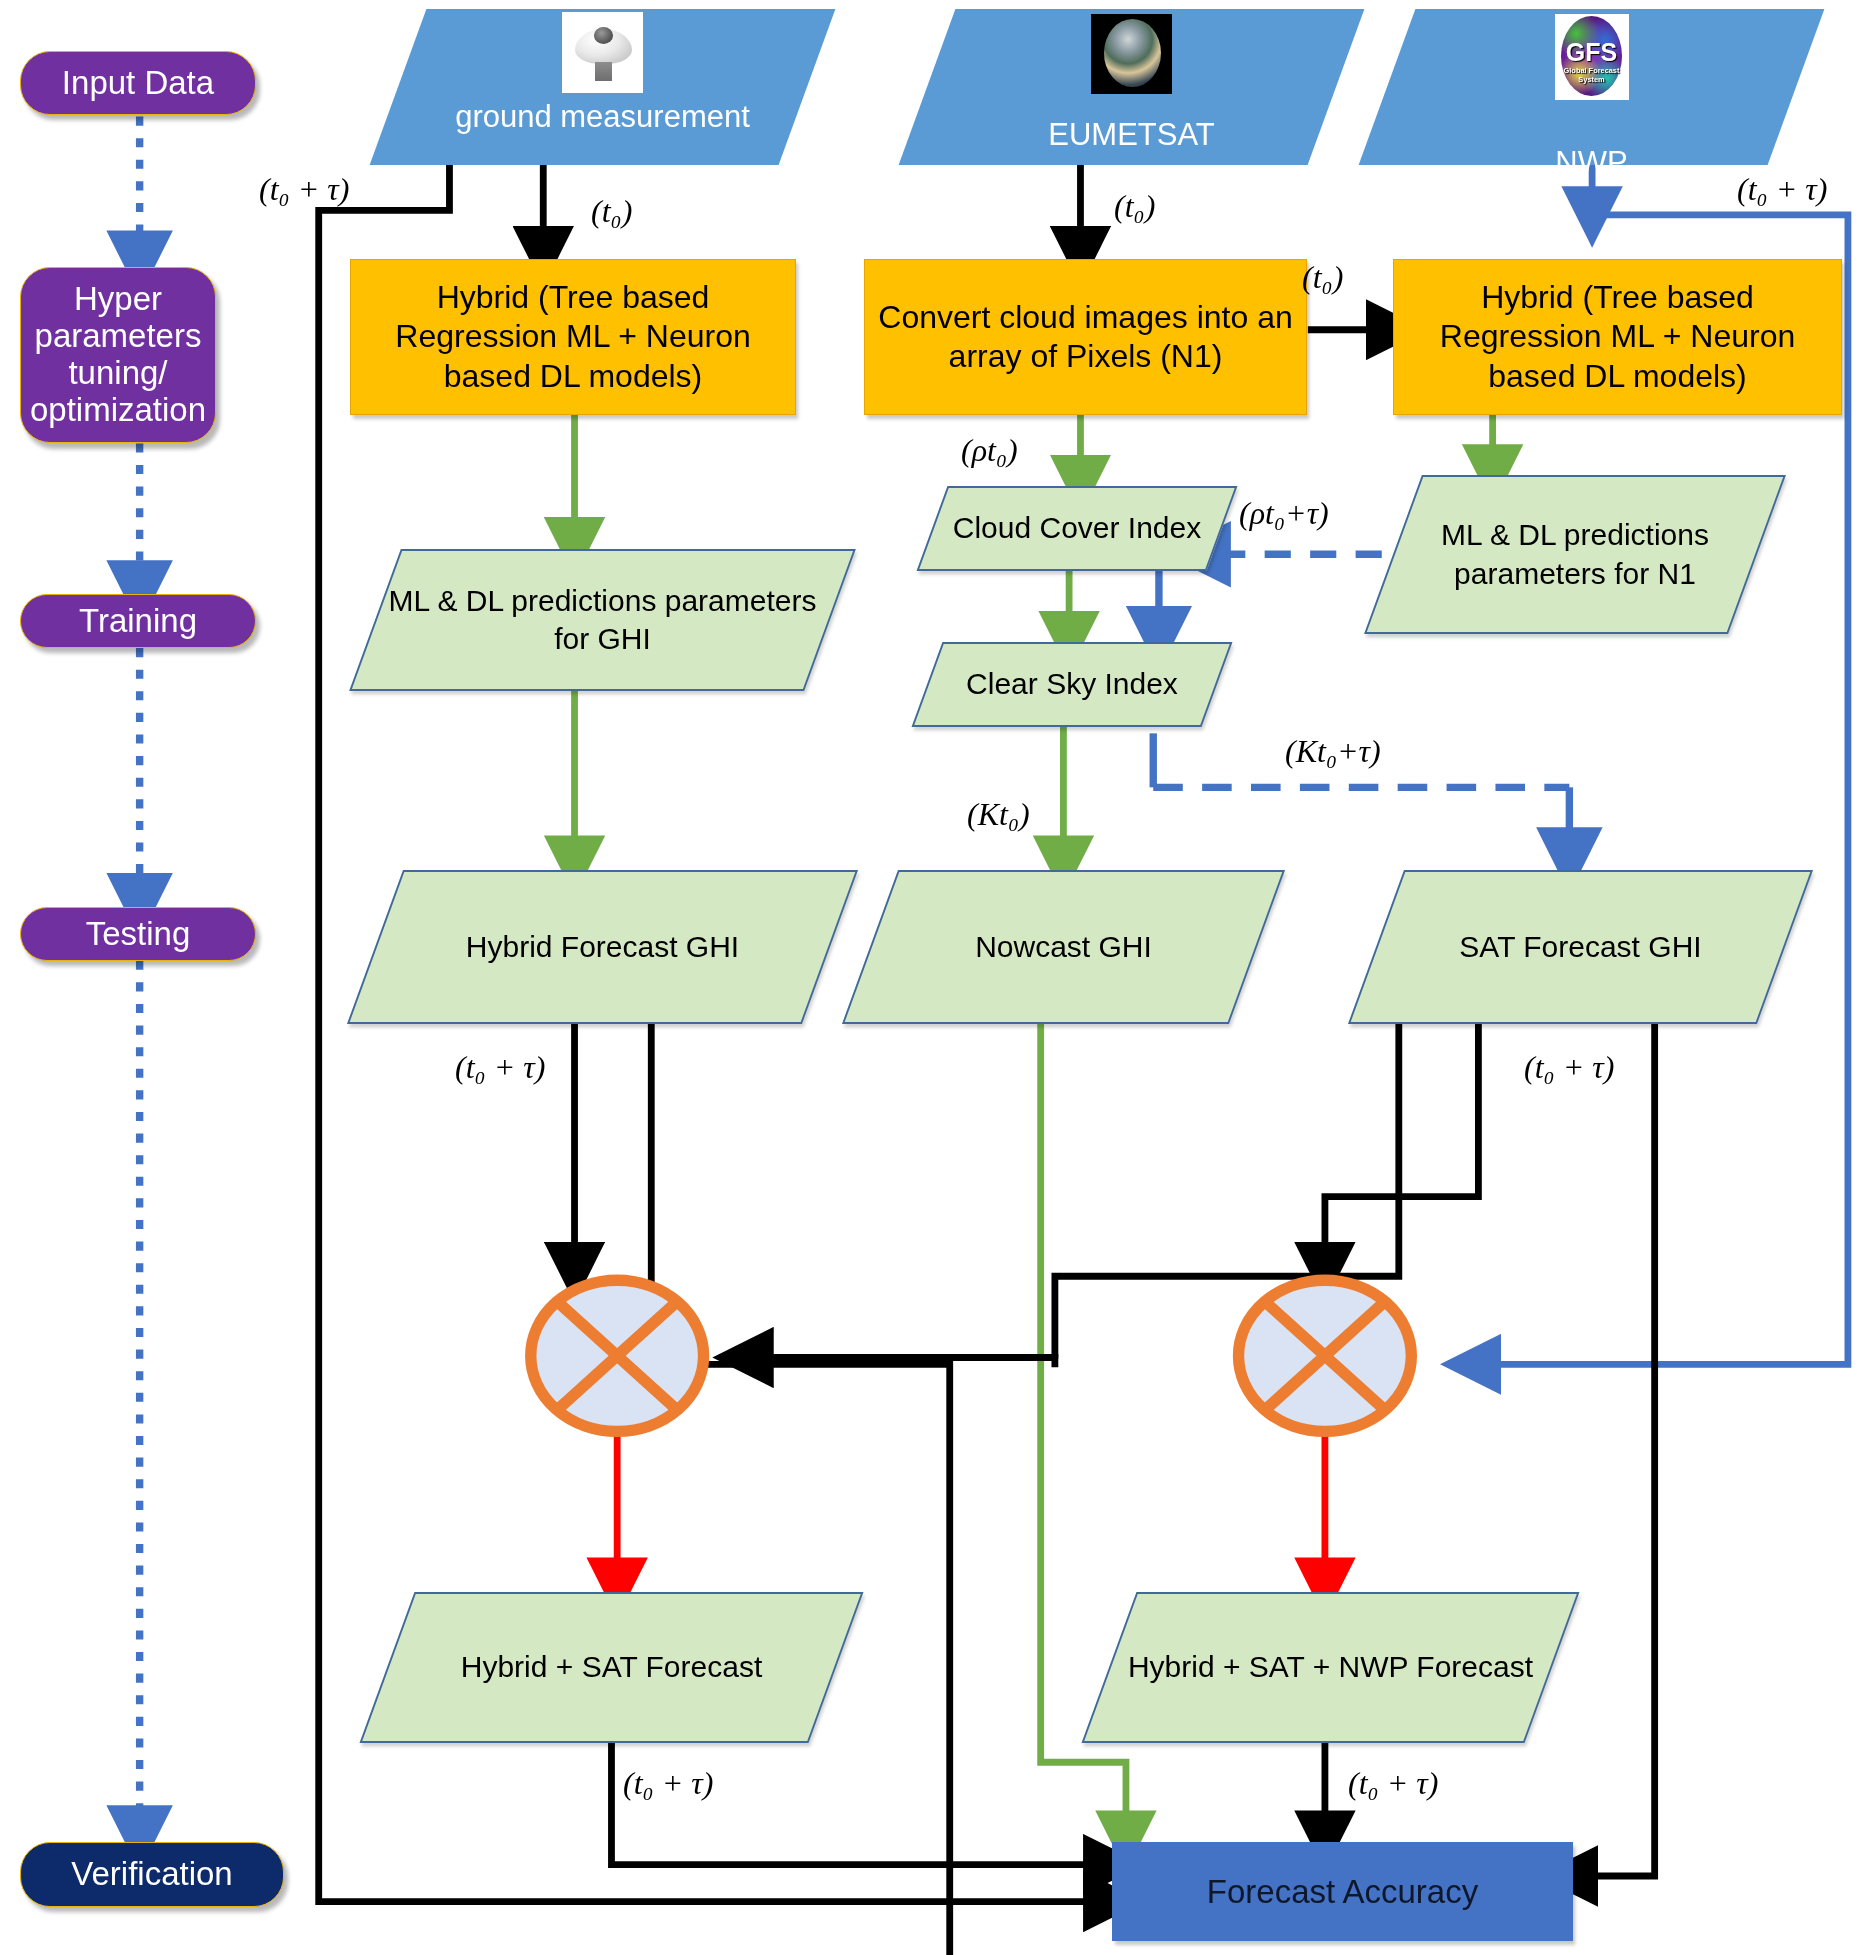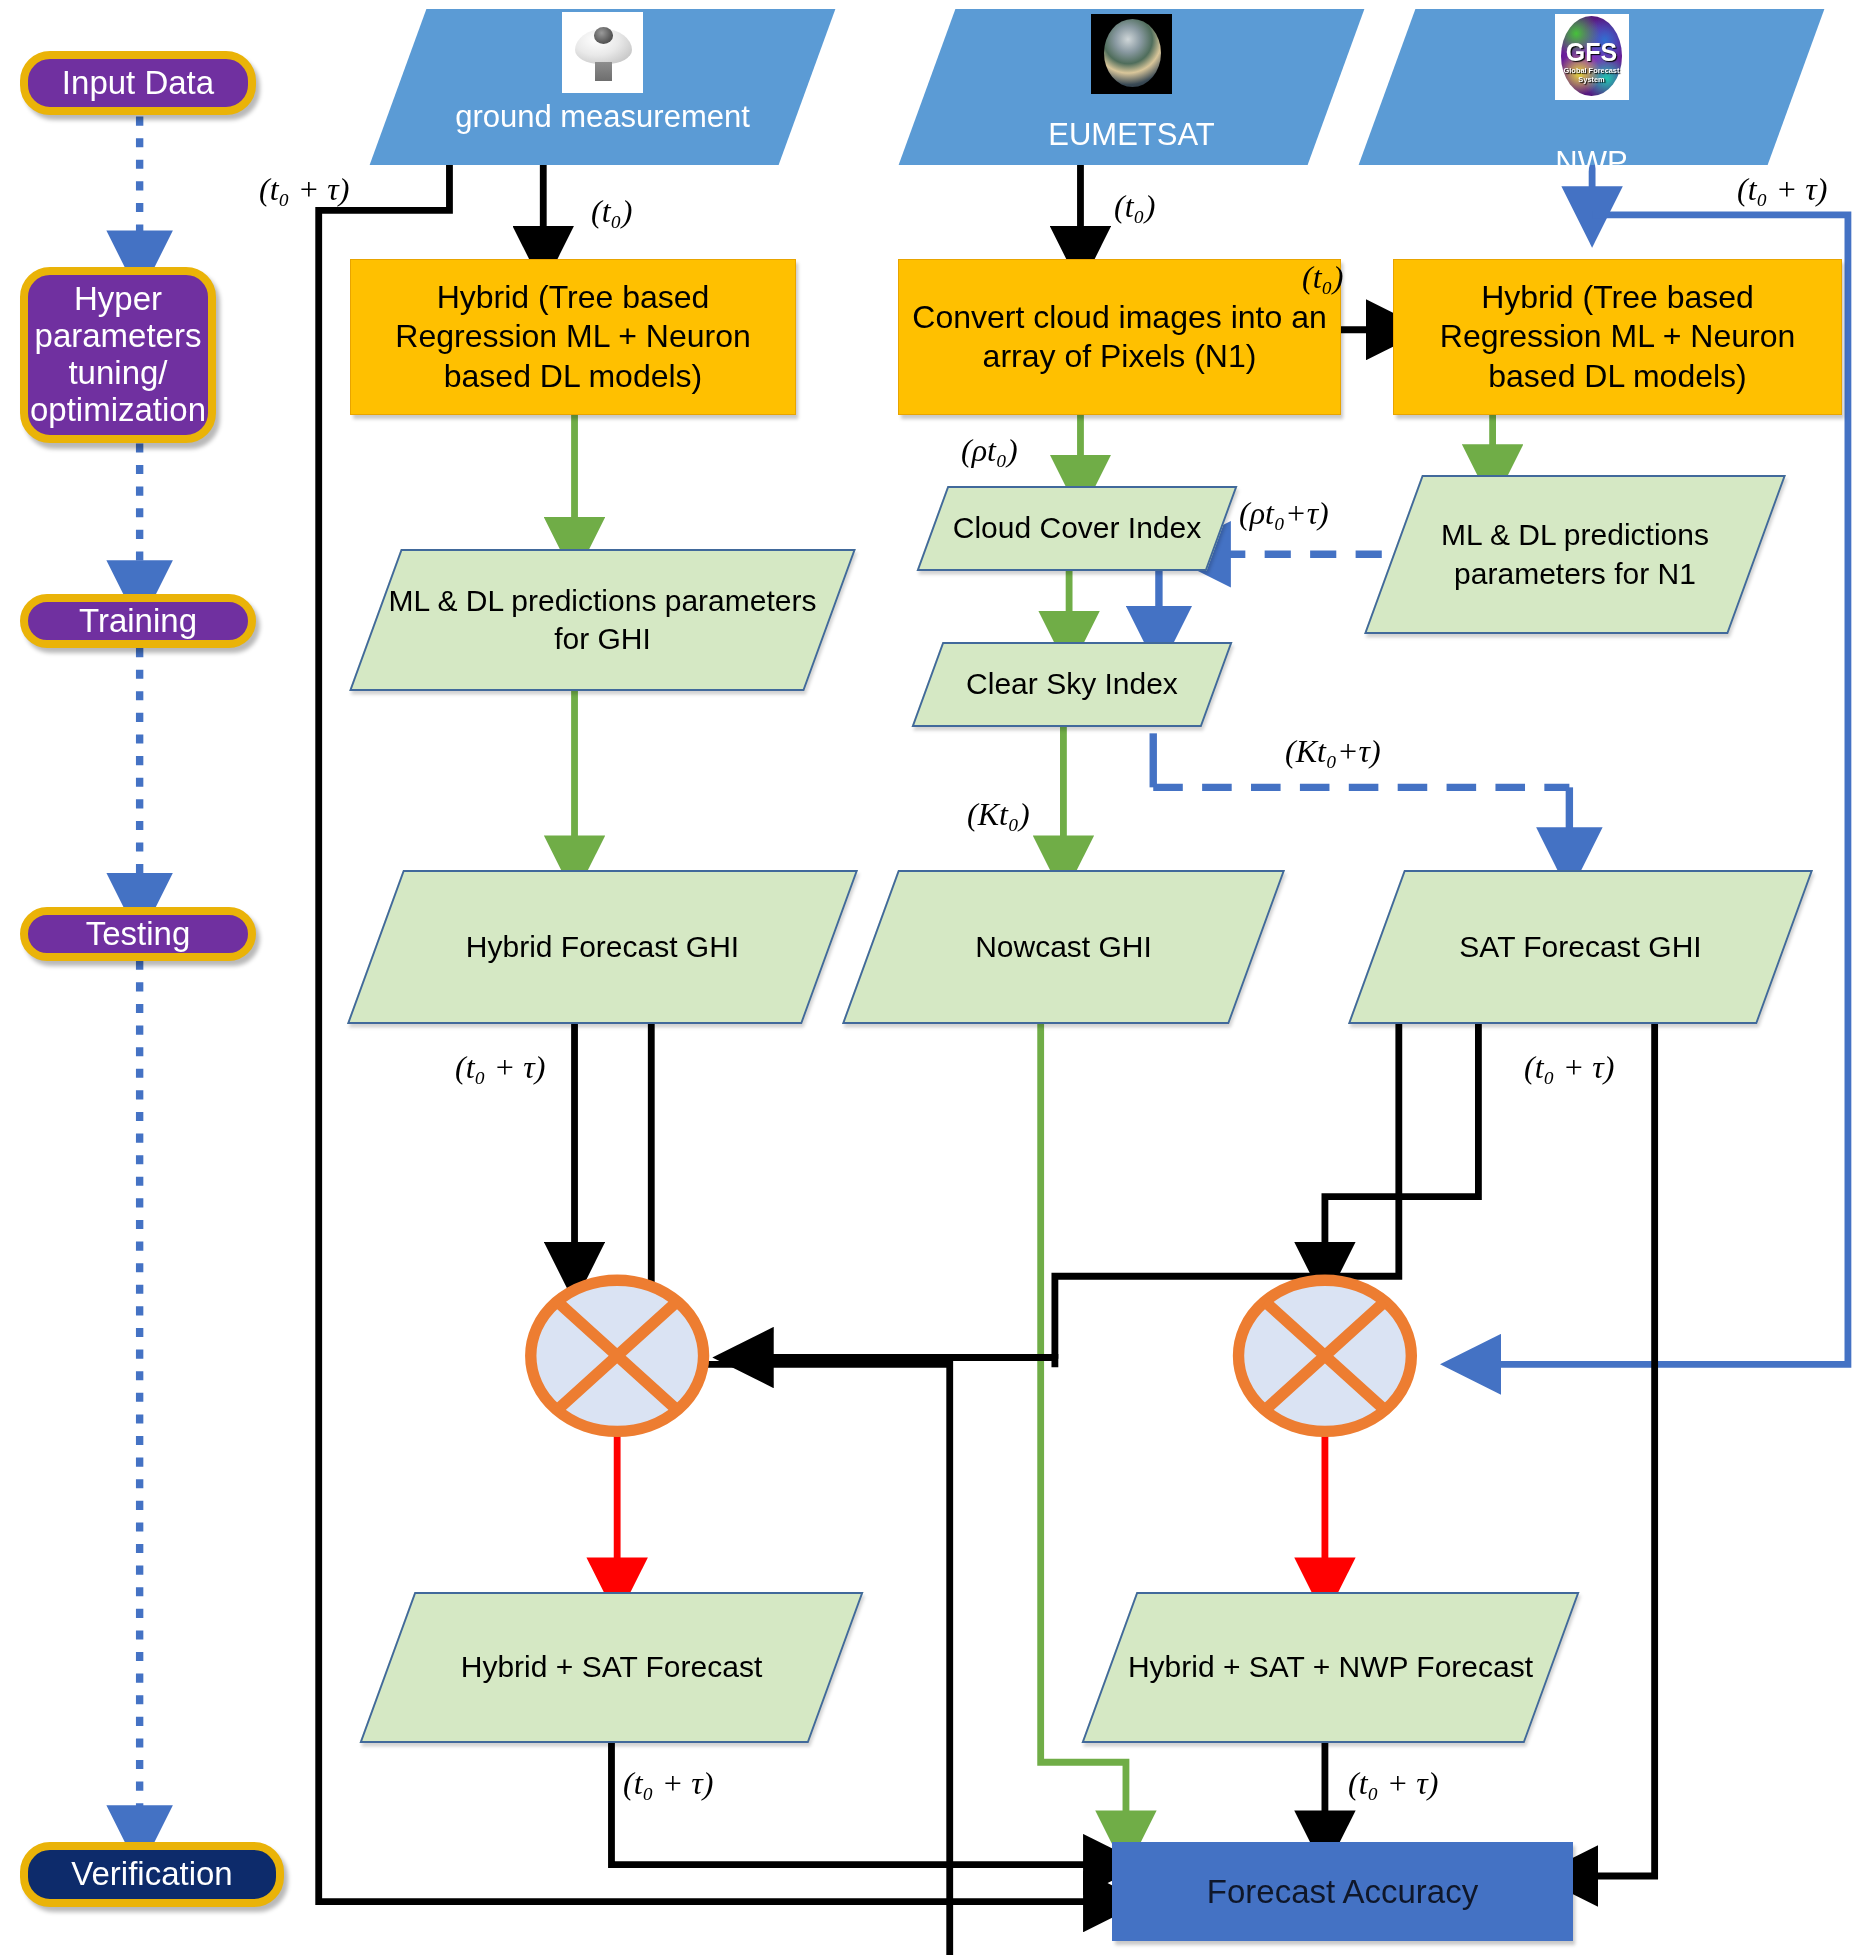--- a/index.html
+++ b/index.html
@@ -3,21 +3,21 @@
 <meta charset="utf-8">
 <style>
   html,body{margin:0;padding:0;background:#ffffff;}
   body{font-family:"Liberation Sans", sans-serif;}
   #root{position:relative;width:1875px;height:1955px;background:#fff;overflow:hidden;}
   .node{position:absolute;box-sizing:border-box;}
 
   
   .stage{
     border-radius:30px;
-    border:8px solid #eab308;
+    border:1px solid #eab308;
     color:#ffffff;
     display:flex;align-items:center;justify-content:center;
     text-align:center;
     font-size:33px;
     line-height:1.12;
     box-shadow:4px 5.1px 4px rgba(0,0,0,.28);
   }
   .stage.purple{background:#7030A0;}
   .stage.navy{background:#0D2B6B;}
 
@@ -289,21 +289,21 @@
     </div>
   </div>
   <div class="srclabel" style="left:1387px;top:122px;width:409px;margin-top:23px;">
     <span>NWP</span>
   </div>
 
   <div class="node proc" style="left:350px;top:259px;width:446px;height:156px;">
     <span>Hybrid (Tree based Regression ML + Neuron based DL models)</span>
   </div>
 
-  <div class="node proc" style="left:864px;top:259px;width:443px;height:156px;margin-left:34px;">
+  <div class="node proc" style="left:864px;top:259px;width:443px;height:156px;">
     <span>Convert cloud images into an array of Pixels (N1)</span>
   </div>
 
   <div class="node proc" style="left:1393px;top:259px;width:449px;height:156px;">
     <span>Hybrid (Tree based Regression ML + Neuron based DL models)</span>
   </div>
 
   <div class="node data" style="left:375px;top:549px;width:455px;height:142px;">
     <div class="inner">
         <span>ML &amp; DL predictions parameters for GHI</span>

